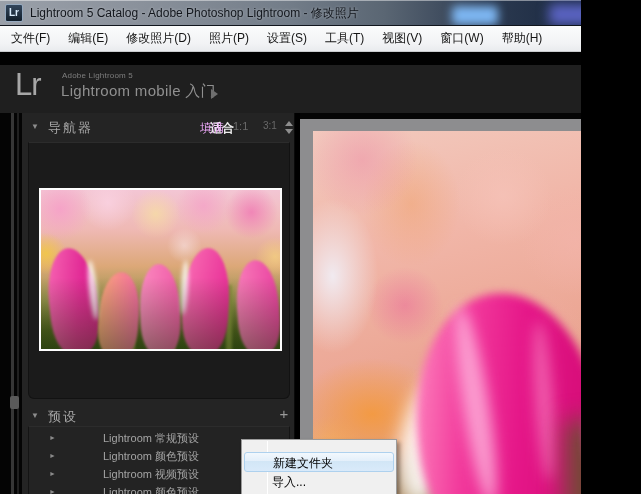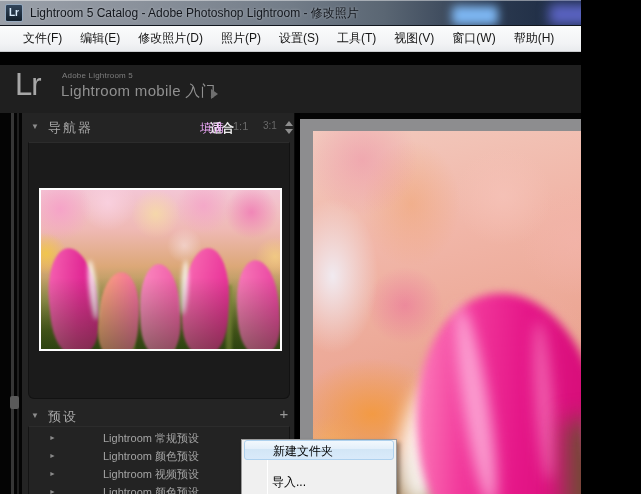--- a/index.html
+++ b/index.html
@@ -17,21 +17,21 @@
   .blob2{left:549px;top:4px;width:54px;height:21px;background:#5a63c2;filter:blur(6px);}
   .app-icon{position:absolute;left:5px;top:4px;width:18px;height:18px;border:1px solid #95a9bf;border-radius:2px;
     background:linear-gradient(180deg,#33465c,#121e2b);color:#d8eafb;font-size:10px;font-weight:bold;
     line-height:16px;text-align:center;}
   .win-title{position:absolute;left:30px;top:0;height:26px;line-height:26px;font-size:12px;color:#12161c;
     text-shadow:0 0 3px rgba(255,255,255,.4);white-space:nowrap;}
 
   
   .menubar{position:absolute;left:0;top:26px;width:641px;height:26px;
     background:linear-gradient(180deg,#fbfcfc 0%,#f2f3f5 70%,#e9ebee 100%);
-    border-bottom:1px solid #c9cbce;display:flex;align-items:stretch;padding-left:14px;}
+    border-bottom:1px solid #c9cbce;display:flex;align-items:stretch;padding-left:2px;}
   .menu-item{font-size:12px;color:#151515;line-height:25px;padding:0 9px;white-space:nowrap;cursor:default;}
 
   .black-gap{position:absolute;left:0;top:52px;width:641px;height:13px;background:#010101;}
 
   
   .identity{position:absolute;left:0;top:65px;width:641px;height:48px;background:#1f1f1f;}
   .lr-logo{position:absolute;left:15px;top:2px;font-size:31px;font-weight:500;color:#a7a7a7;letter-spacing:-1px;}
   .id-sub{position:absolute;left:62px;top:6px;font-size:8px;color:#7f7f7f;letter-spacing:.2px;}
   .id-title{position:absolute;left:61px;top:17px;font-size:15px;color:#909090;letter-spacing:.3px;}
   .id-arrow{position:absolute;left:211px;top:24px;width:0;height:0;
@@ -143,21 +143,21 @@
     filter:blur(3px);transform:rotate(-18deg);}
   .pm-rline{left:315px;top:258px;width:8px;height:150px;background:rgba(140,20,100,.6);
     filter:blur(4px);transform:rotate(-14deg);}
 
   
   .ctx-menu{position:absolute;left:241px;top:439px;width:156px;height:62px;background:#f0f0f0;
     border:1px solid #9b9b9b;box-shadow:3px 3px 4px rgba(0,0,0,.35);}
   .ctx-gutter{position:absolute;left:25px;top:1px;bottom:1px;width:1px;background:#e2e3e4;border-right:1px solid #fff;}
   .ctx-item{position:absolute;left:2px;width:150px;height:20px;font-size:12px;color:#000;line-height:20px;}
   .ctx-item .txt{position:absolute;left:28px;white-space:nowrap;}
-  .ctx-hl{top:0;border:1px solid #aed1ee;border-radius:3px;
+  .ctx-hl{top:12px;border:1px solid #aed1ee;border-radius:3px;
     background:linear-gradient(180deg,#f2f8fd 0%,#e3effa 45%,#d2e6f6 46%,#d9eafa 100%);}
   .ctx-n{top:31px;height:22px;line-height:22px;}
 </style>
 </head>
 <body>
 
 <div id="app">
 
   <div class="titlebar">
     <div class="glass-blob blob1"></div>

